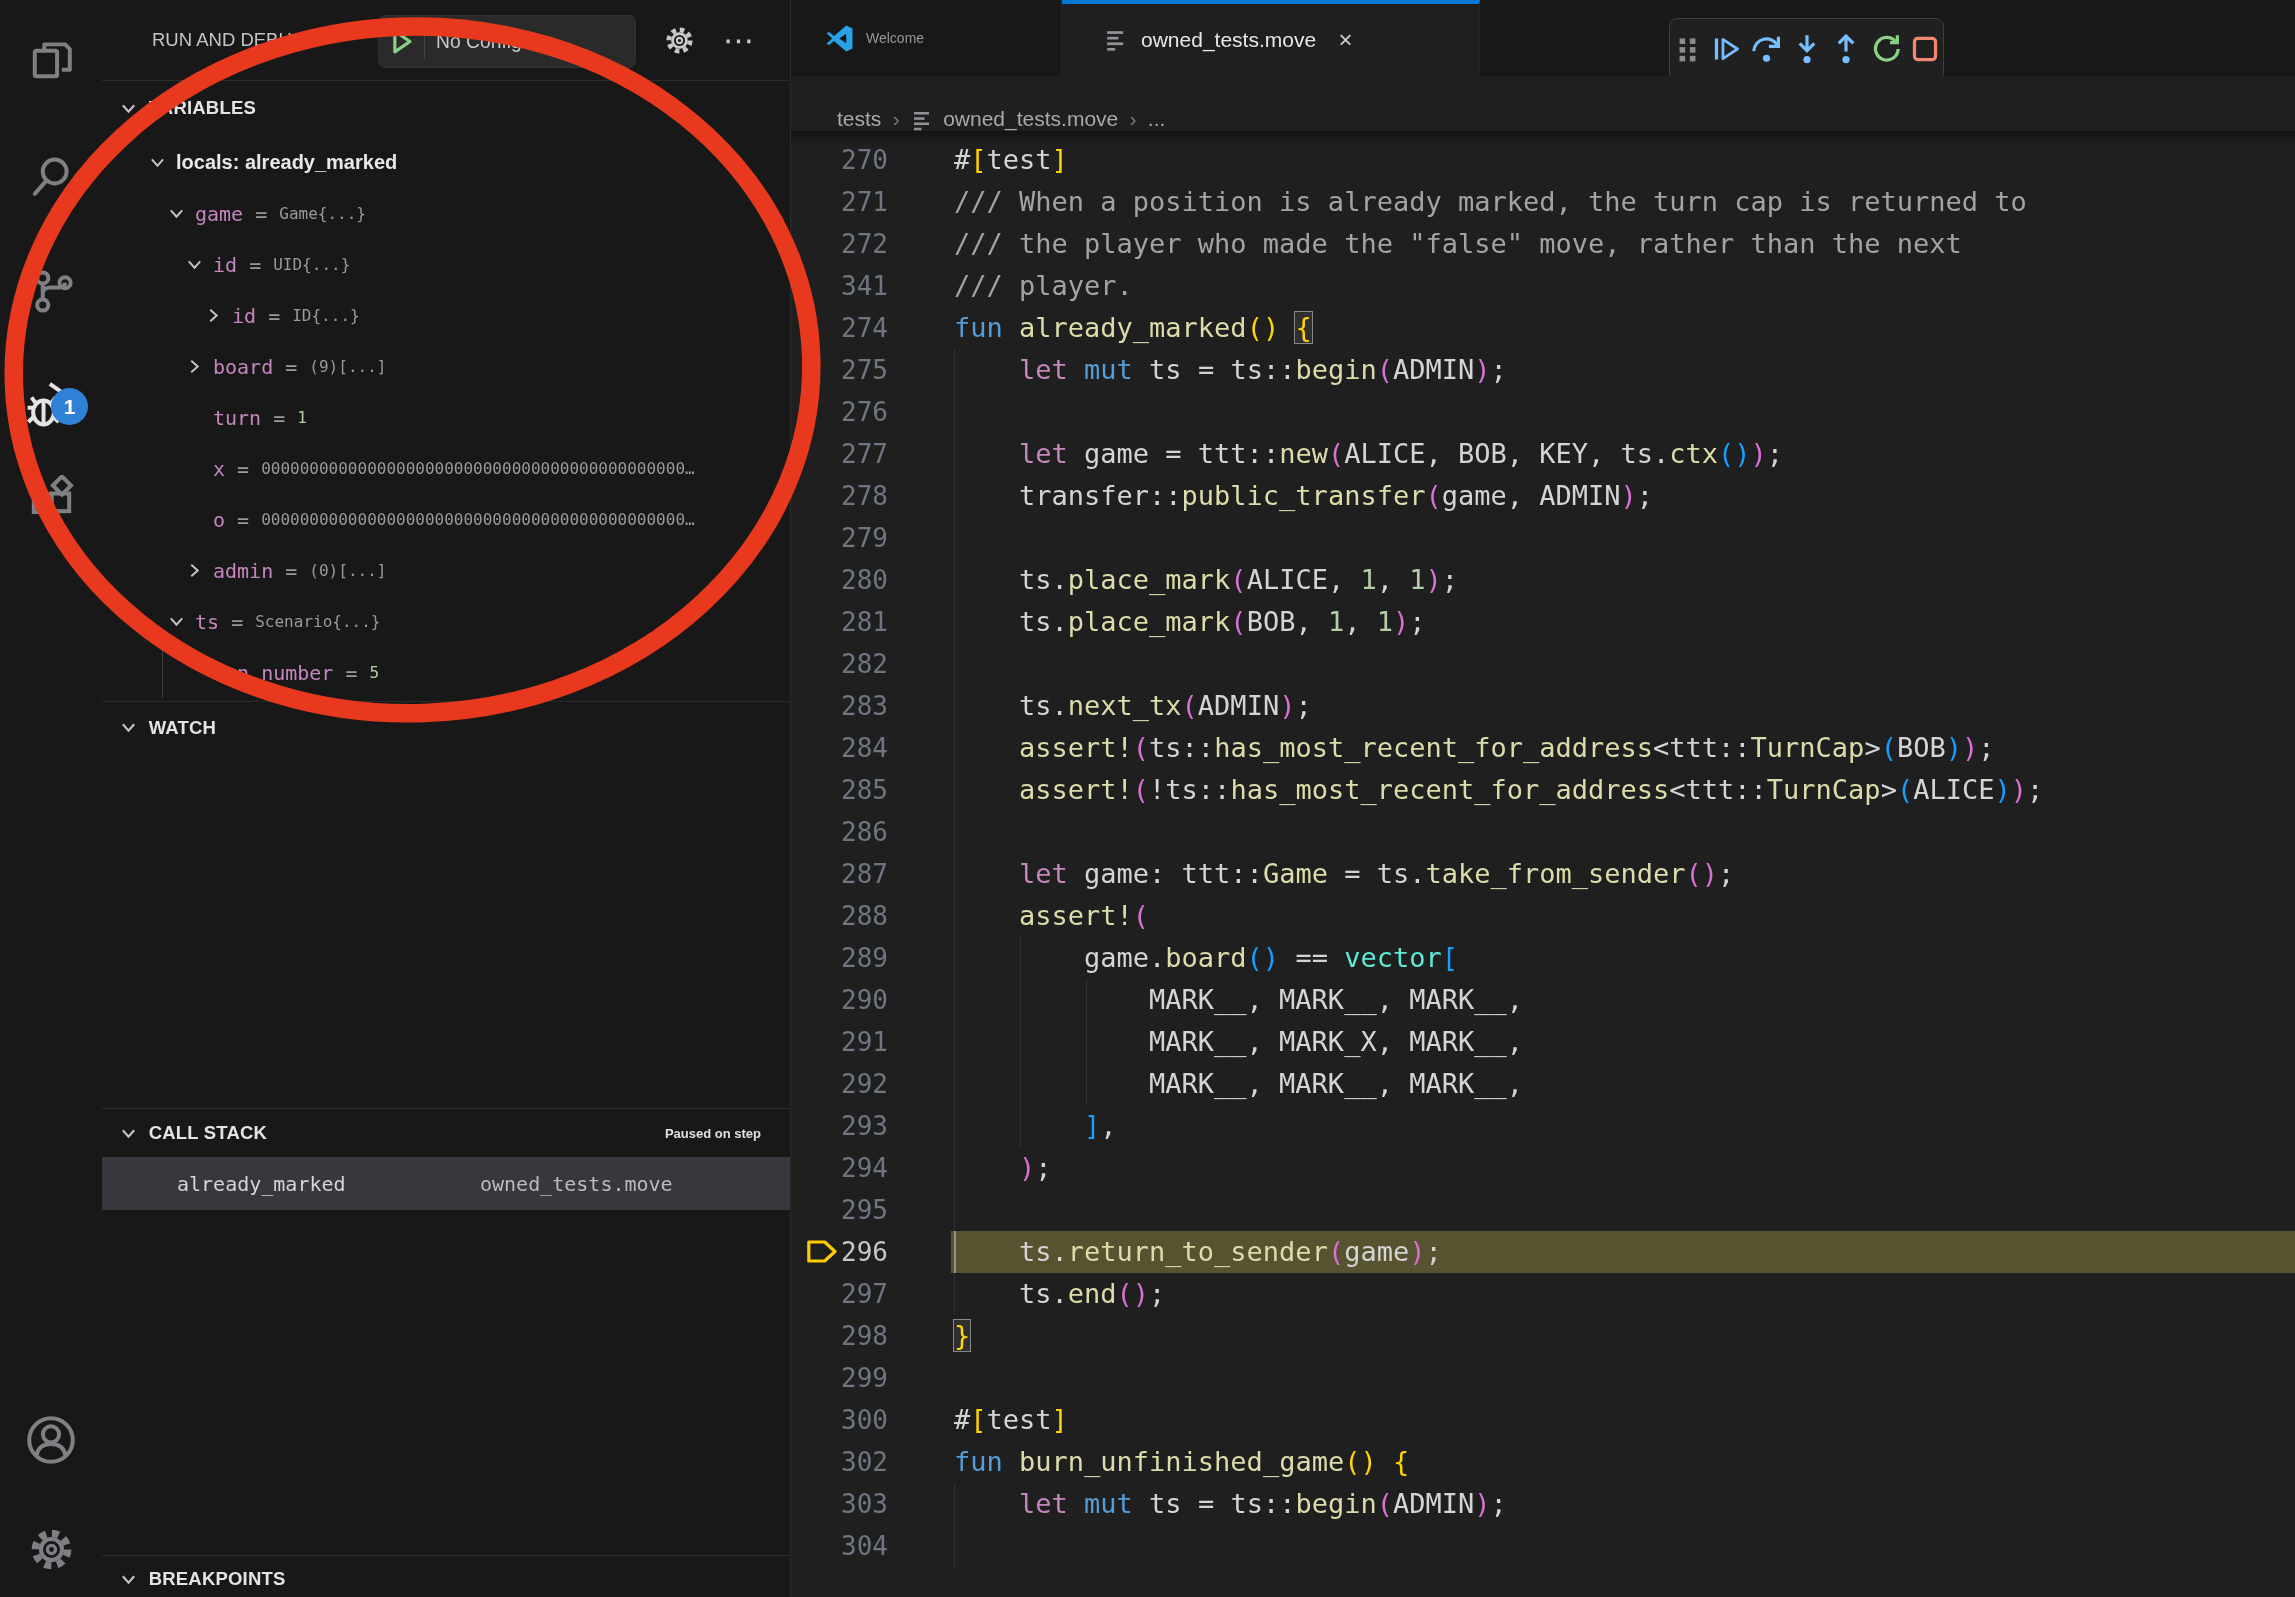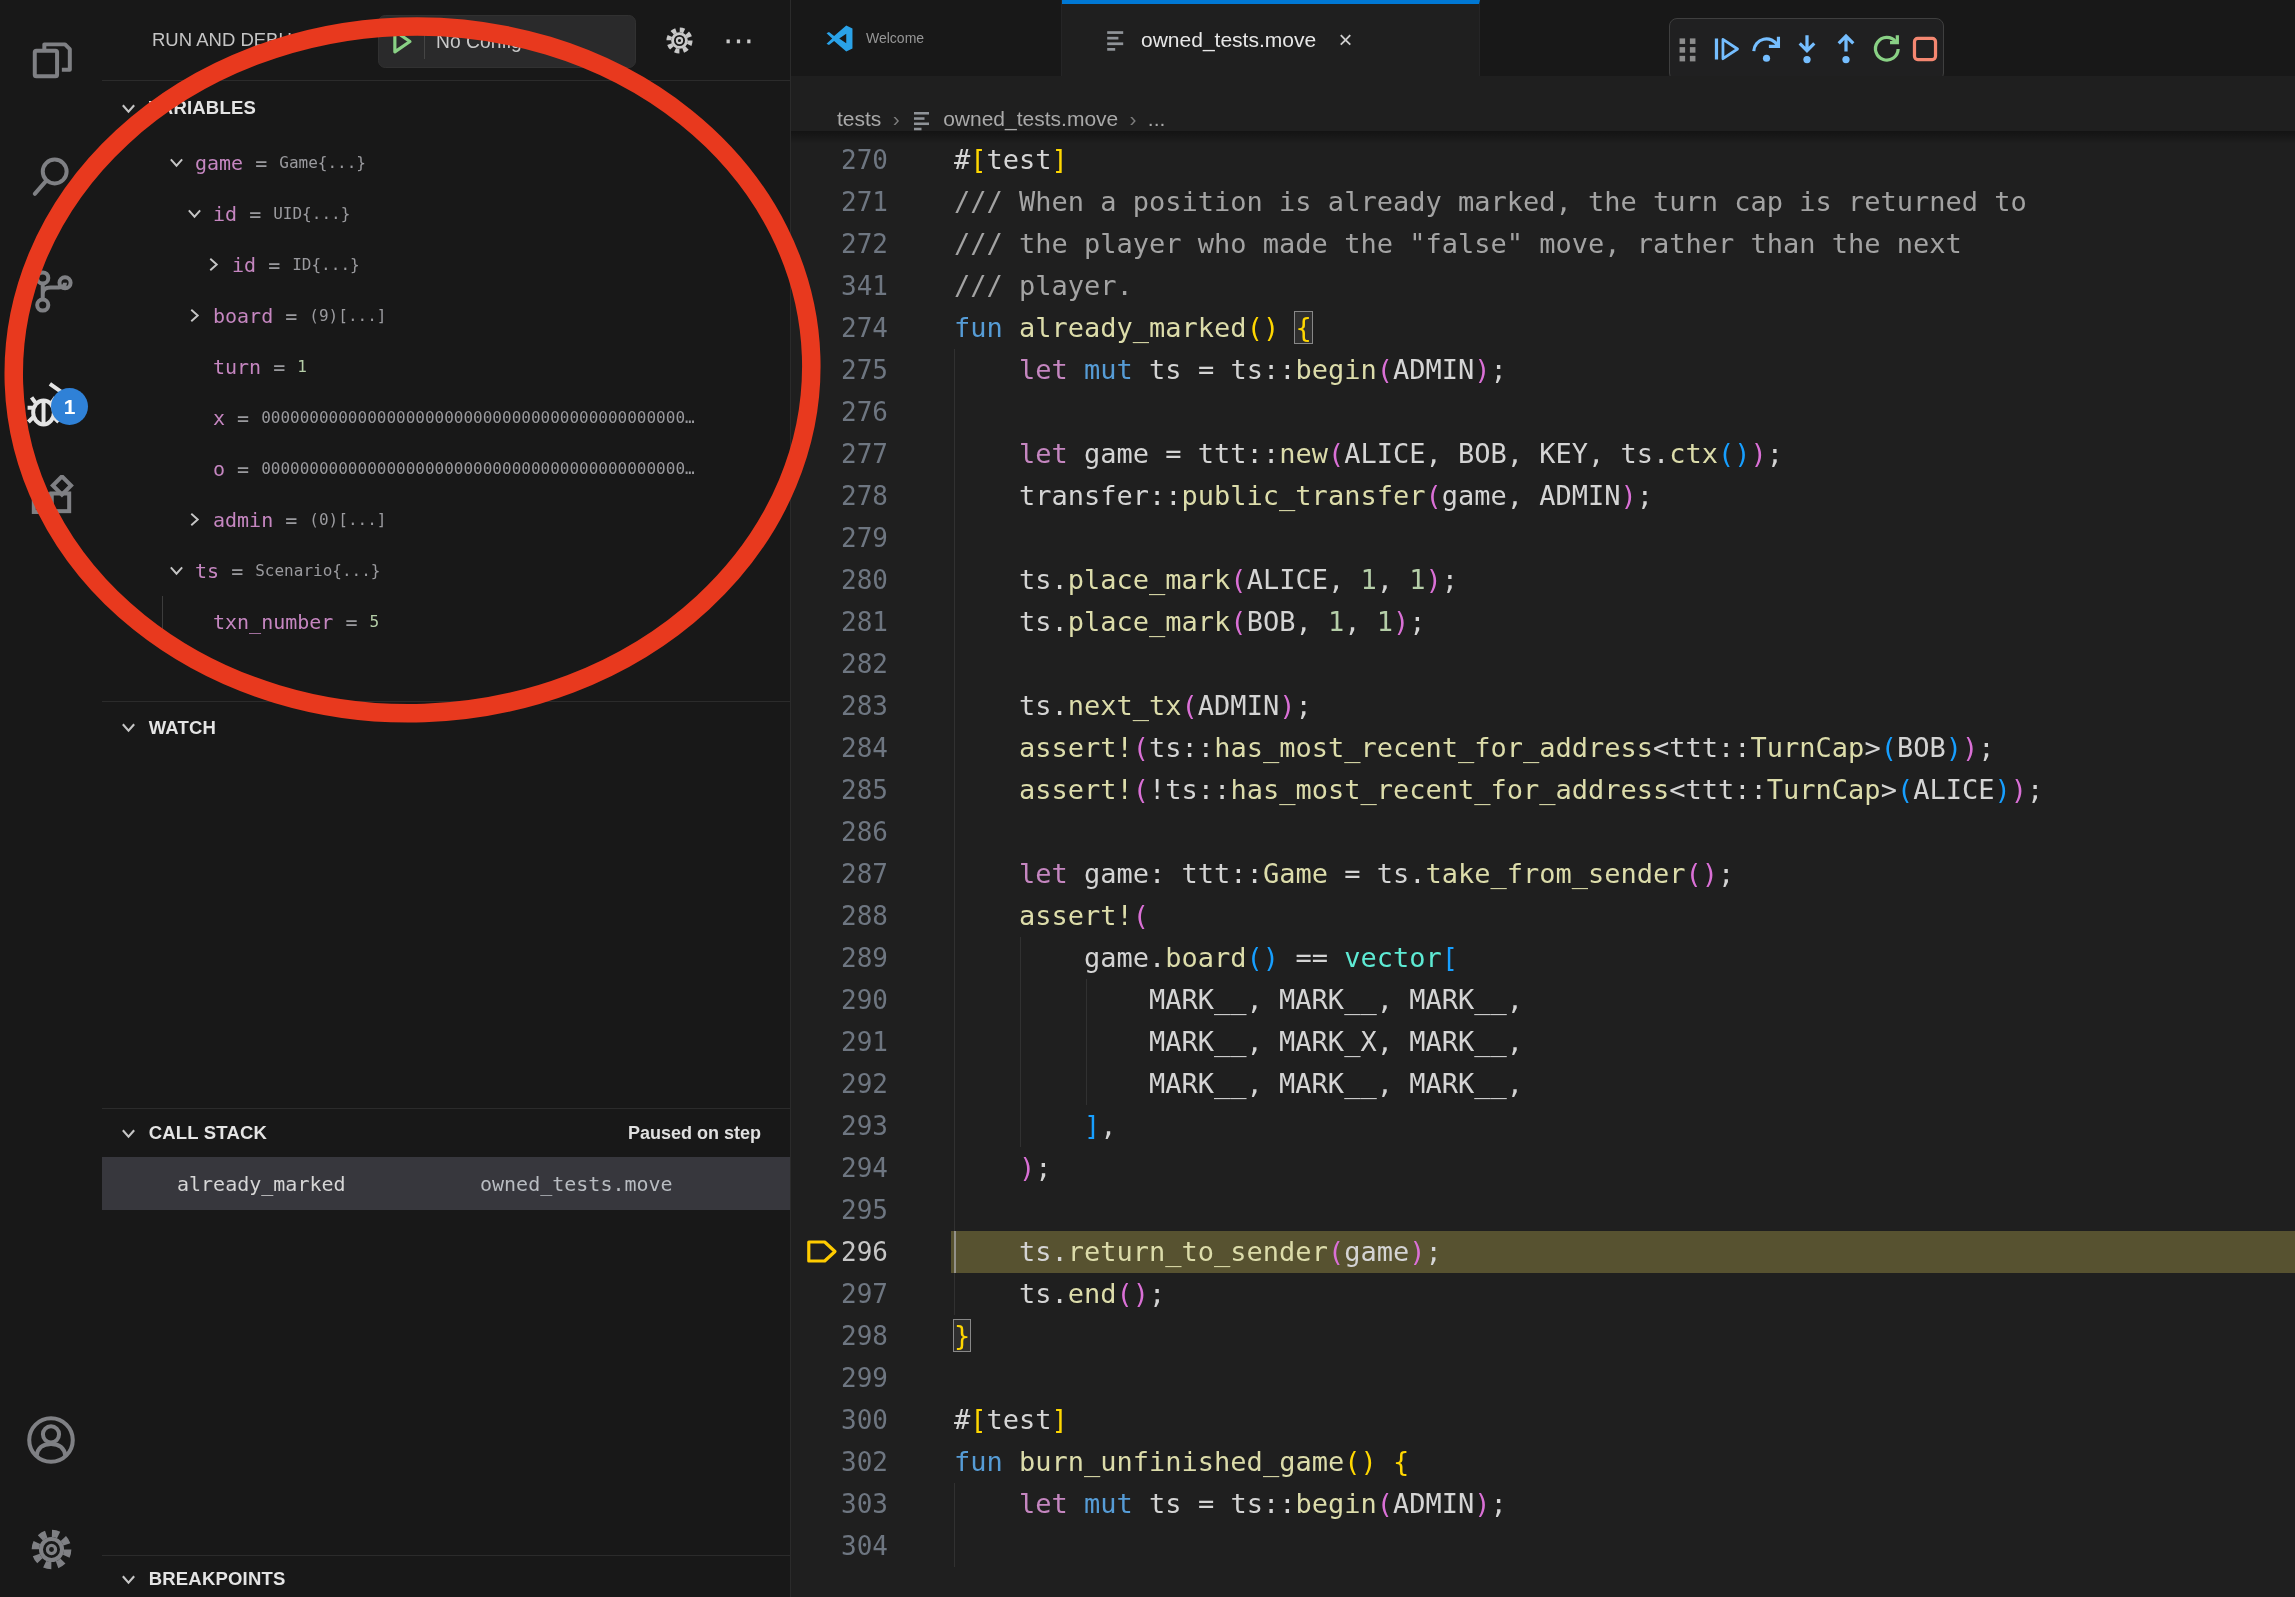--- a/index.html
+++ b/index.html
@@ -23,21 +23,21 @@
   #config-pill .sep{width:0.8px;height:34px;background:#454545;margin-left:9.7px;}
   #config-label{margin-left:11.3px;font-size:19.3px;color:#c9c9c9;white-space:nowrap;overflow:hidden;max-width:149px;}
   #config-chevron{margin-left:1.6px;}
   .titlebar-icon{position:absolute;top:0;height:80px;display:flex;align-items:center;justify-content:center;width:35px;color:#c8c8c8;}
   #gear-btn{left:560px;}
   #more-btn{left:619px;font-size:31px;color:#c8c8c8;}
   .sec-divider{position:absolute;left:0;width:688px;height:0.8px;background:#2b2b2b;}
   .sec-header{position:absolute;left:0;width:688px;display:flex;align-items:center;}
   .sec-header .chev{margin-left:16px;}
   .sec-header .sec-label{margin-left:9.7px;font-weight:bold;font-size:18.5px;color:#e4e4e4;letter-spacing:0.2px;}
-  .sec-status{position:absolute;right:29px;font-weight:bold;font-size:18px;color:#e0e0e0;}
+  .sec-status{position:absolute;right:29px;font-weight:bold;font-size:13px;color:#e0e0e0;}
   
   #var-rows{position:absolute;left:0;top:137px;width:688px;}
   .tree-row{position:relative;width:688px;height:51px;display:flex;align-items:center;box-sizing:border-box;}
   .tree-row .chevbox{width:29px;flex:0 0 29px;display:flex;align-items:center;}
   .tree-row .vname{color:#c586c0;font-family:"DejaVu Sans Mono",monospace;font-size:20px;white-space:pre;}
   .tree-row .veq{color:#9a9a9e;font-family:"DejaVu Sans Mono",monospace;font-size:20px;white-space:pre;}
   .tree-row .vval{color:#9a9a9e;font-family:"DejaVu Sans Mono",monospace;font-size:16px;white-space:nowrap;
                   overflow:hidden;text-overflow:ellipsis;flex:0 1 auto;min-width:0;}
   .tree-row .vval.num{color:#b5cea8;}
   .tree-row .scope-label{color:#e8e8e8;font-weight:bold;font-size:20px;}
@@ -170,20 +170,28 @@
     <div class="sec-divider" style="top:80px"></div>
     <div class="sec-header" style="top:80px;height:56px">
       <span class="chev">
           <svg width="21" height="21" viewBox="0 0 26 26">
             <path d="M6 9 l7 8 7-8" fill="none" stroke="#c5c5c5" stroke-width="2.6"></path>
           </svg>
         </span>
       <span class="sec-label">VARIABLES</span>
     </div>
     <div id="var-rows">
+        <div class="tree-row" style="padding-left: 45px;">
+          <span class="chevbox">
+            <svg width="21" height="21" viewBox="0 0 26 26" style="">
+              <path d="M6 9 l7 8 7-8" fill="none" stroke="#c5c5c5" stroke-width="2.4"></path>
+            </svg>
+          </span>
+          <span class="scope-label">locals: already_marked</span>
+        </div>
         <div class="tree-row" style="padding-left: 64px;">
           <span class="chevbox">
             <svg width="21" height="21" viewBox="0 0 26 26" style="">
               <path d="M6 9 l7 8 7-8" fill="none" stroke="#c5c5c5" stroke-width="2.4"></path>
             </svg>
           </span>
           <span class="vname">game</span>
           <span class="veq"> = </span>
           <span class="vval">Game{...}</span>
         </div>

